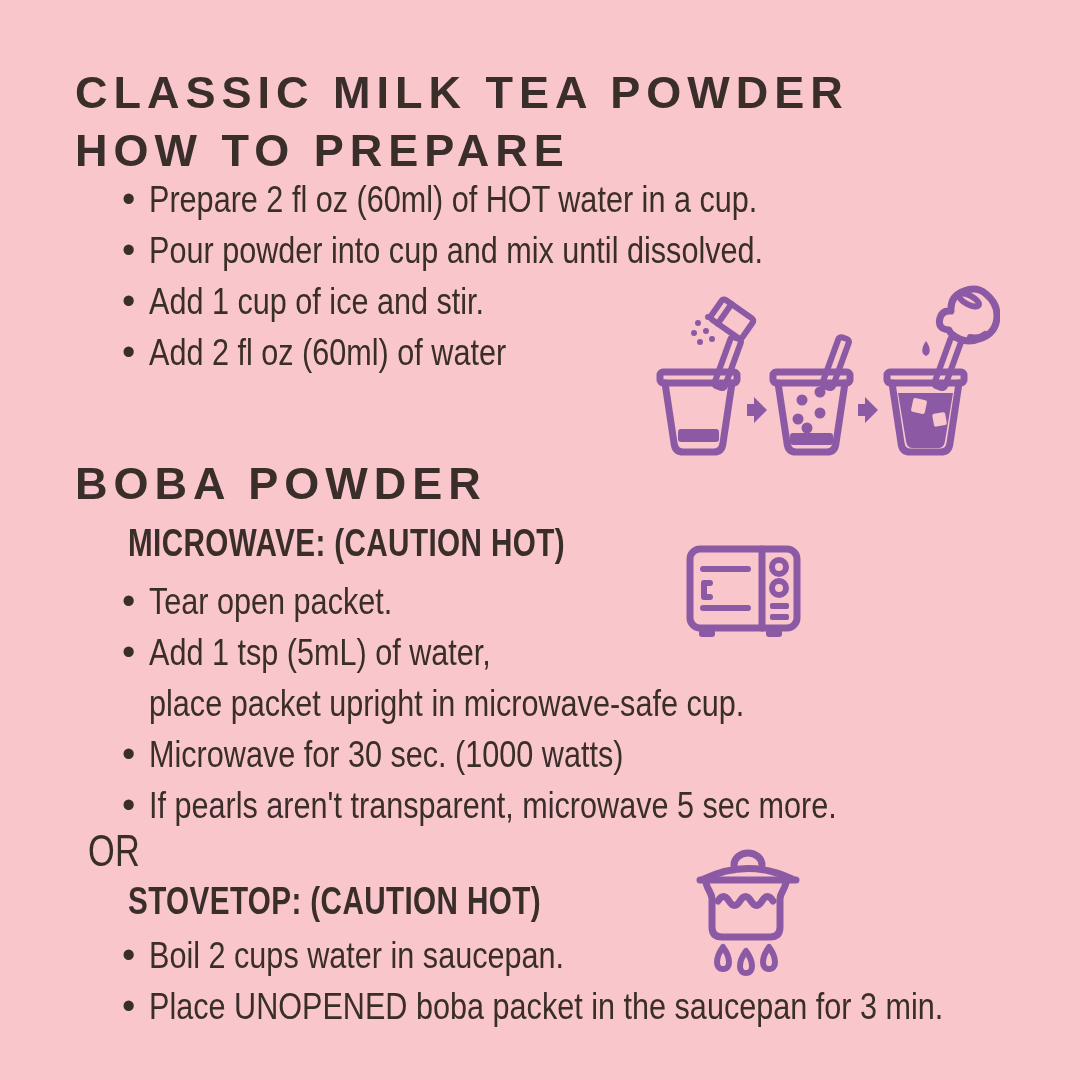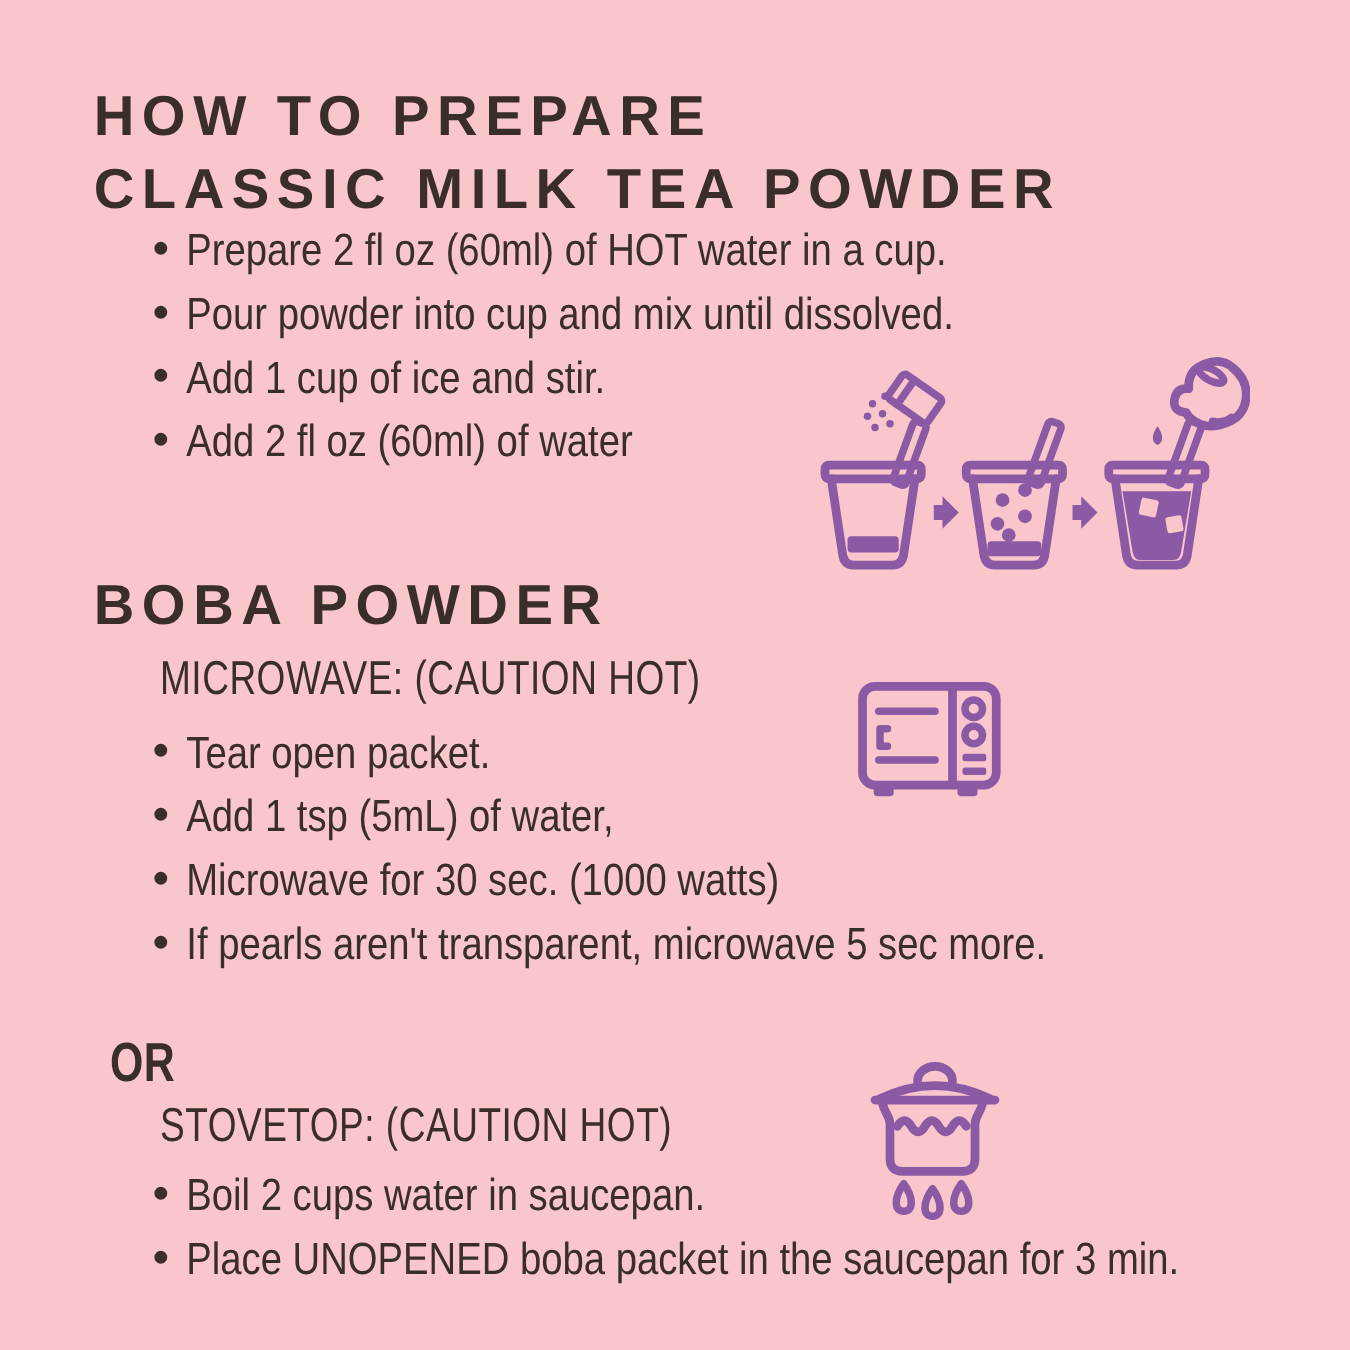--- a/index.html
+++ b/index.html
@@ -23,24 +23,24 @@
     font-size:45px;font-weight:bold;
     letter-spacing:6px;line-height:58px;
     white-space:nowrap;
   }
   .h2{
     left:75px;top:458px;
     font-size:45px;font-weight:bold;
     letter-spacing:6px;white-space:nowrap;
   }
   
-  .h3{font-size:38px;font-weight:normal;white-space:nowrap;}
+  .h3{font-size:38px;font-weight:bold;white-space:nowrap;}
   .h3-micro{left:128px;top:522px;}
   .h3-stove{left:128px;top:880px;}
-  .or{left:88px;top:826px;font-size:44px;font-weight:bold;white-space:nowrap;}
+  .or{left:88px;top:826px;font-size:44px;font-weight:normal;white-space:nowrap;}
   .cx{display:inline-block;transform:scaleX(0.78);transform-origin:0 50%;letter-spacing:0.5px;}
   
   .steps .row{display:flex;align-items:center;height:51px;}
   .steps .b{width:27px;flex-shrink:0;font-size:38px;line-height:51px;}
   .steps .t{
     display:inline-block;
     transform:scaleX(0.85);transform-origin:0 50%;
     font-size:36px;white-space:nowrap;
   }
   .steps-prepare{left:122px;top:174px;}
@@ -52,22 +52,22 @@
   .fillp{fill:var(--accent);stroke:none;}
   .bgfill{fill:var(--bg);stroke:none;}
   .svg-cups{left:650px;top:285px;}
   .svg-micro{left:686px;top:545px;}
   .svg-pot{left:688px;top:845px;}
 </style>
 </head>
 <body style="background: rgb(249, 198, 203);">
 
 <div class="abs h1">
+  <div>CLASSIC MILK TEA POWDER</div>
   <div>HOW TO PREPARE</div>
-  <div>CLASSIC MILK TEA POWDER</div>
 </div>
 
 <div class="abs steps steps-prepare">
   <div class="row">
     <span class="b">•</span>
     <span class="t">Prepare 2 fl oz (60ml) of HOT water in a cup.</span>
   </div>
   <div class="row">
     <span class="b">•</span>
     <span class="t">Pour powder into cup and mix until dissolved.</span>
@@ -162,20 +162,24 @@
 <div class="abs steps steps-micro">
   <div class="row">
     <span class="b">•</span>
     <span class="t">Tear open packet.</span>
   </div>
   <div class="row">
     <span class="b">•</span>
     <span class="t">Add 1 tsp (5mL) of water,</span>
   </div>
   <div class="row">
+    <span class="b"></span>
+    <span class="t">place packet upright in microwave-safe cup.</span>
+  </div>
+  <div class="row">
     <span class="b">•</span>
     <span class="t">Microwave for 30 sec. (1000 watts)</span>
   </div>
   <div class="row">
     <span class="b">•</span>
     <span class="t">If pearls aren't transparent, microwave 5 sec more.</span>
   </div>
 </div>
 
 <div class="abs or">

